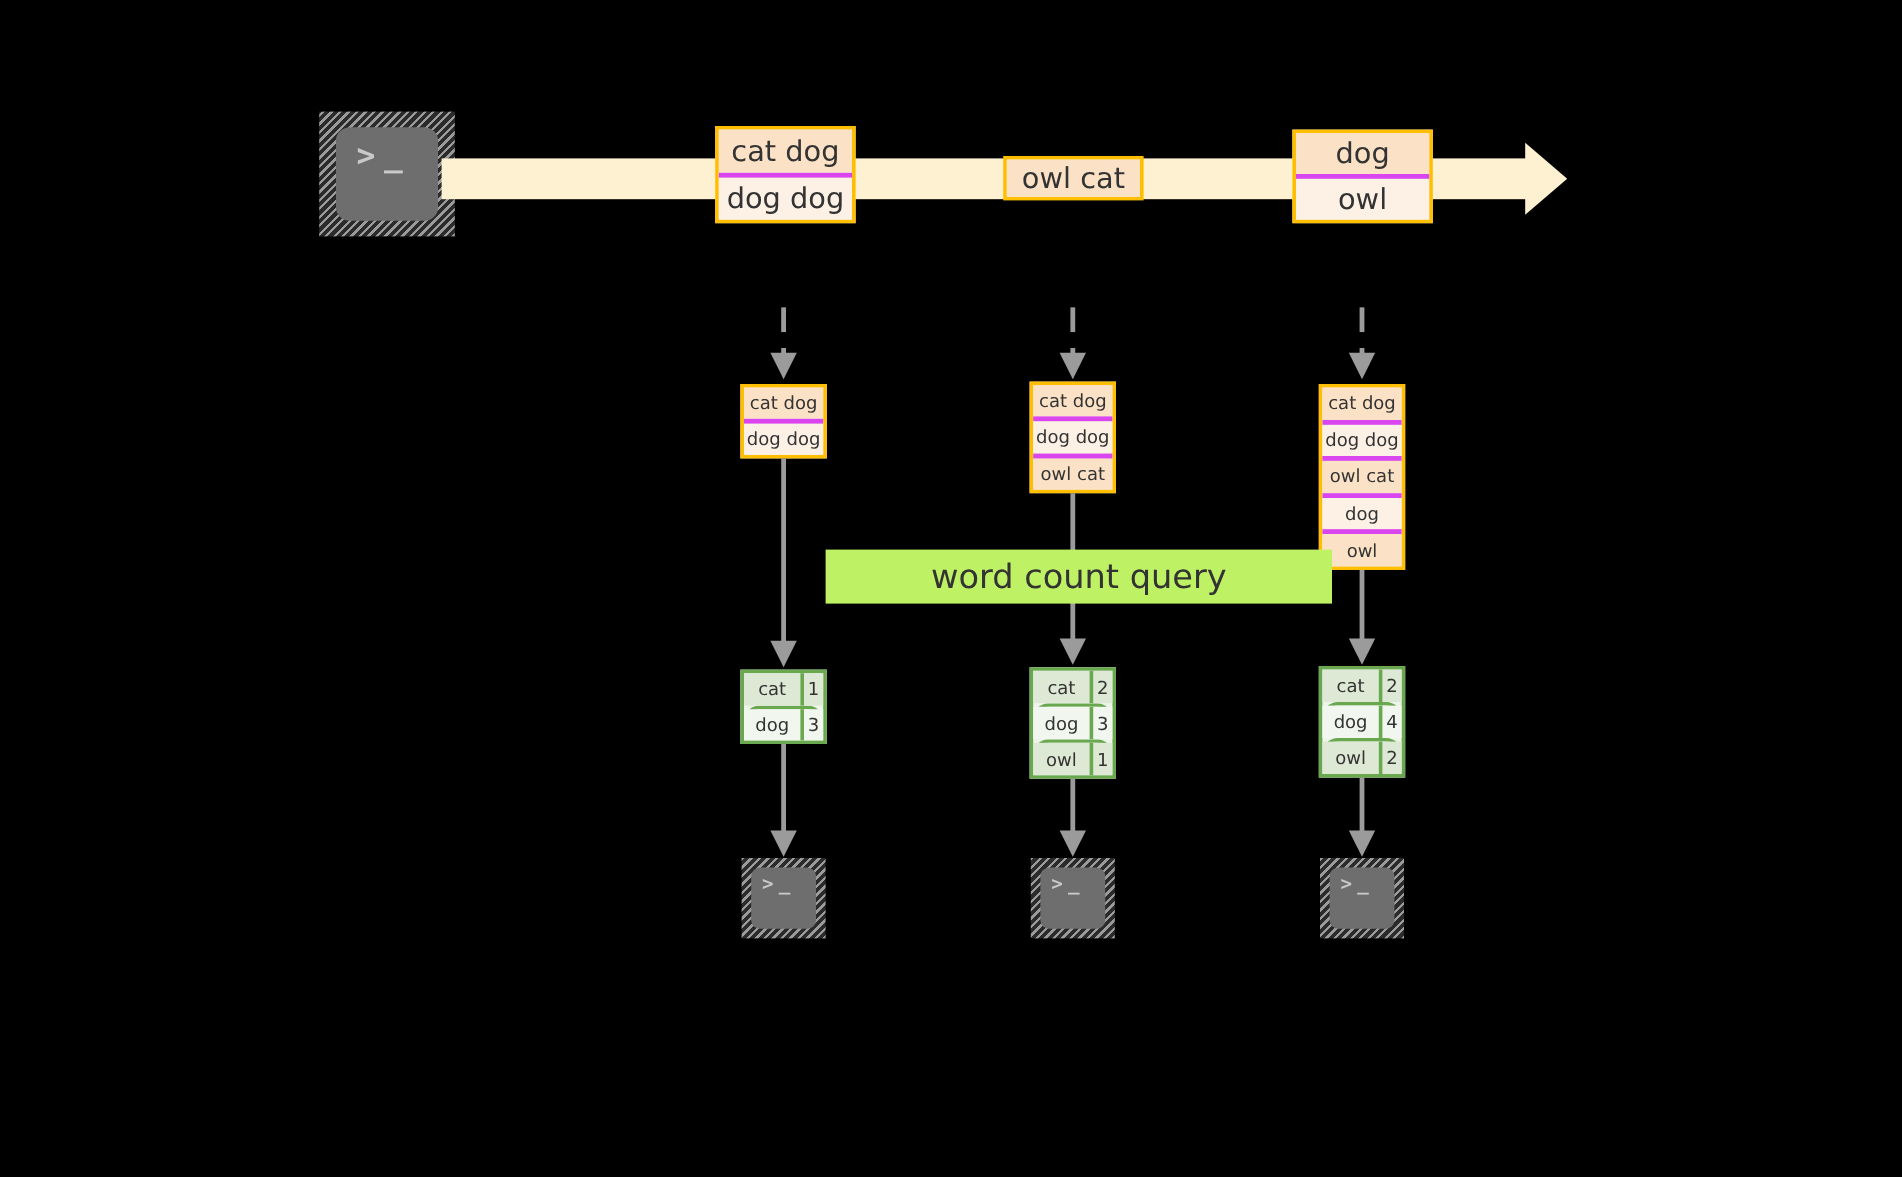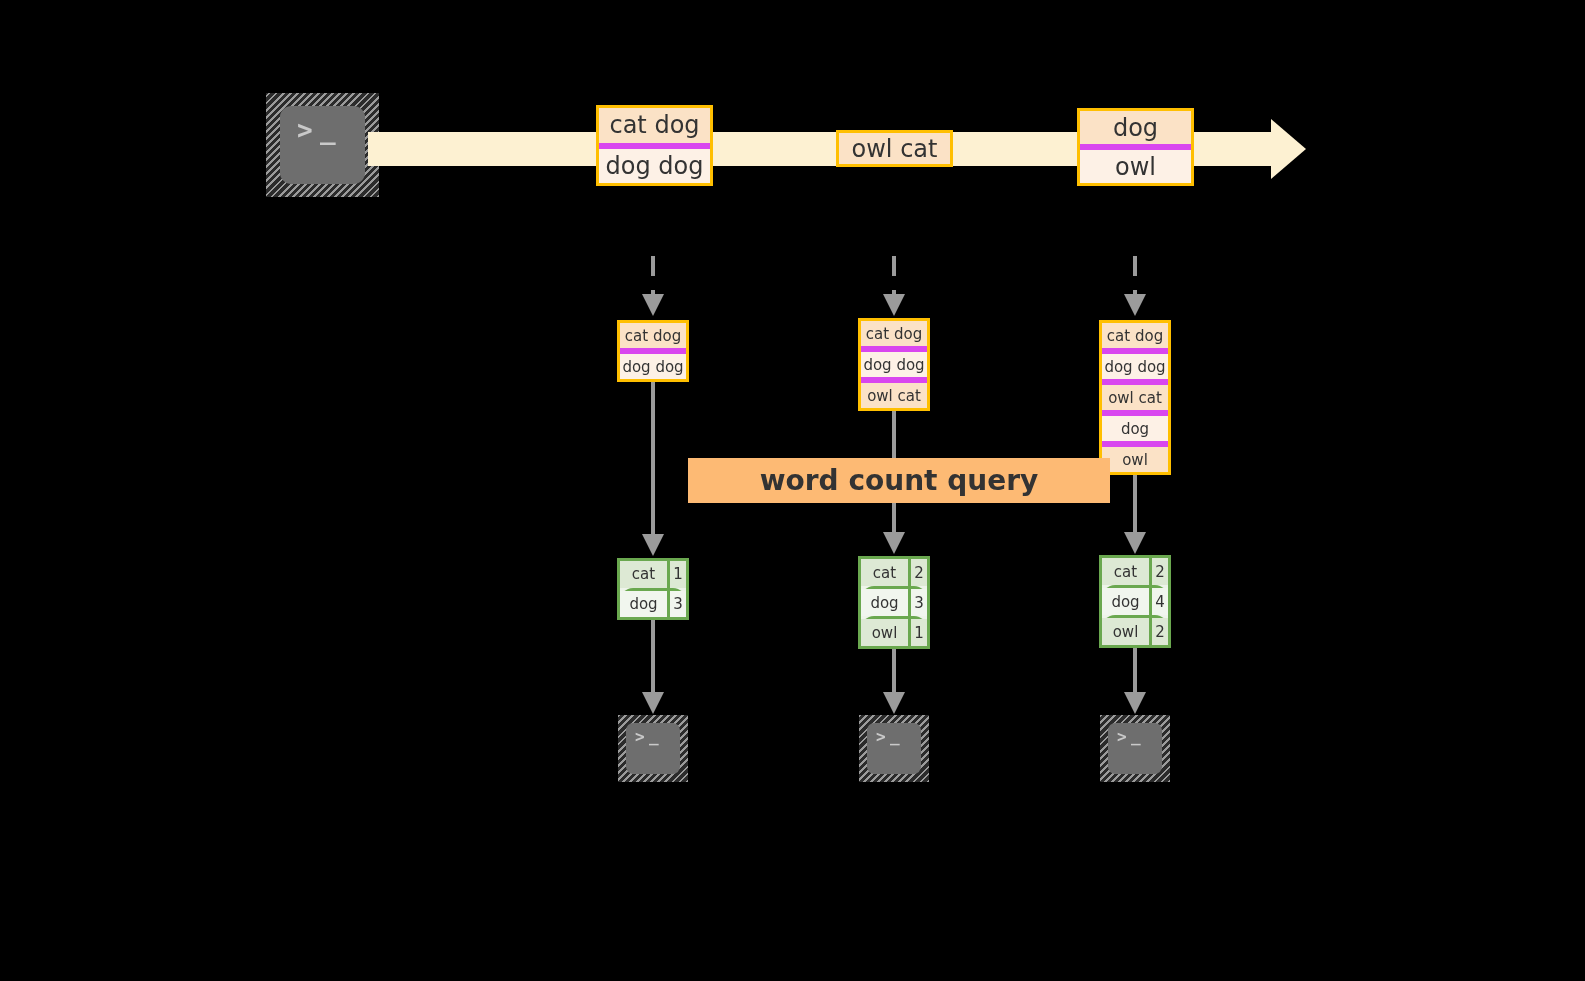--- a/index.html
+++ b/index.html
@@ -65,21 +65,21 @@
     flex: 1 1 auto;
     display: flex;
     align-items: center;
     justify-content: center;
     color: #333333;
     white-space: nowrap;
     box-sizing: border-box;
   }
   .ocell.shade-a { background: #fbe2c6; }
   .ocell.shade-b { background: #fdf1e6; }
-  .ocell + .ocell { border-top: 6px solid #d946ef; }
+  .ocell + .ocell { border-top: 4px solid #d946ef; }
 
   
   .obox.big .ocell { font-size: 24px; }
   
   .obox.small .ocell { font-size: 15px; }
 
   
   .gtable {
     position: absolute;
     box-sizing: border-box;
@@ -124,28 +124,27 @@
     position: absolute;
     width: 0; height: 0;
     border-left: 11px solid transparent;
     border-right: 11px solid transparent;
     border-top: 22px solid #9b9b9b;
   }
 
   
   .query-label {
     position: absolute;
-    background: #fdba74;
+    background: #bef264;
     display: flex;
     align-items: center;
     justify-content: center;
     font-size: 28px;
     color: #333333;
     white-space: nowrap;
-    font-weight: bold;
   }
 </style>
 </head>
 <body>
 
 <div id="canvas">
 
   <div class="terminal" style="left:266px; top:93px; width:113px; height:104px;">
     <div class="inner" style="left:14px; top:13px; right:14px; bottom:13px;"></div>
     <span class="glyph" style="left:31px; top:24px; font-size:26px;">&gt;</span>

